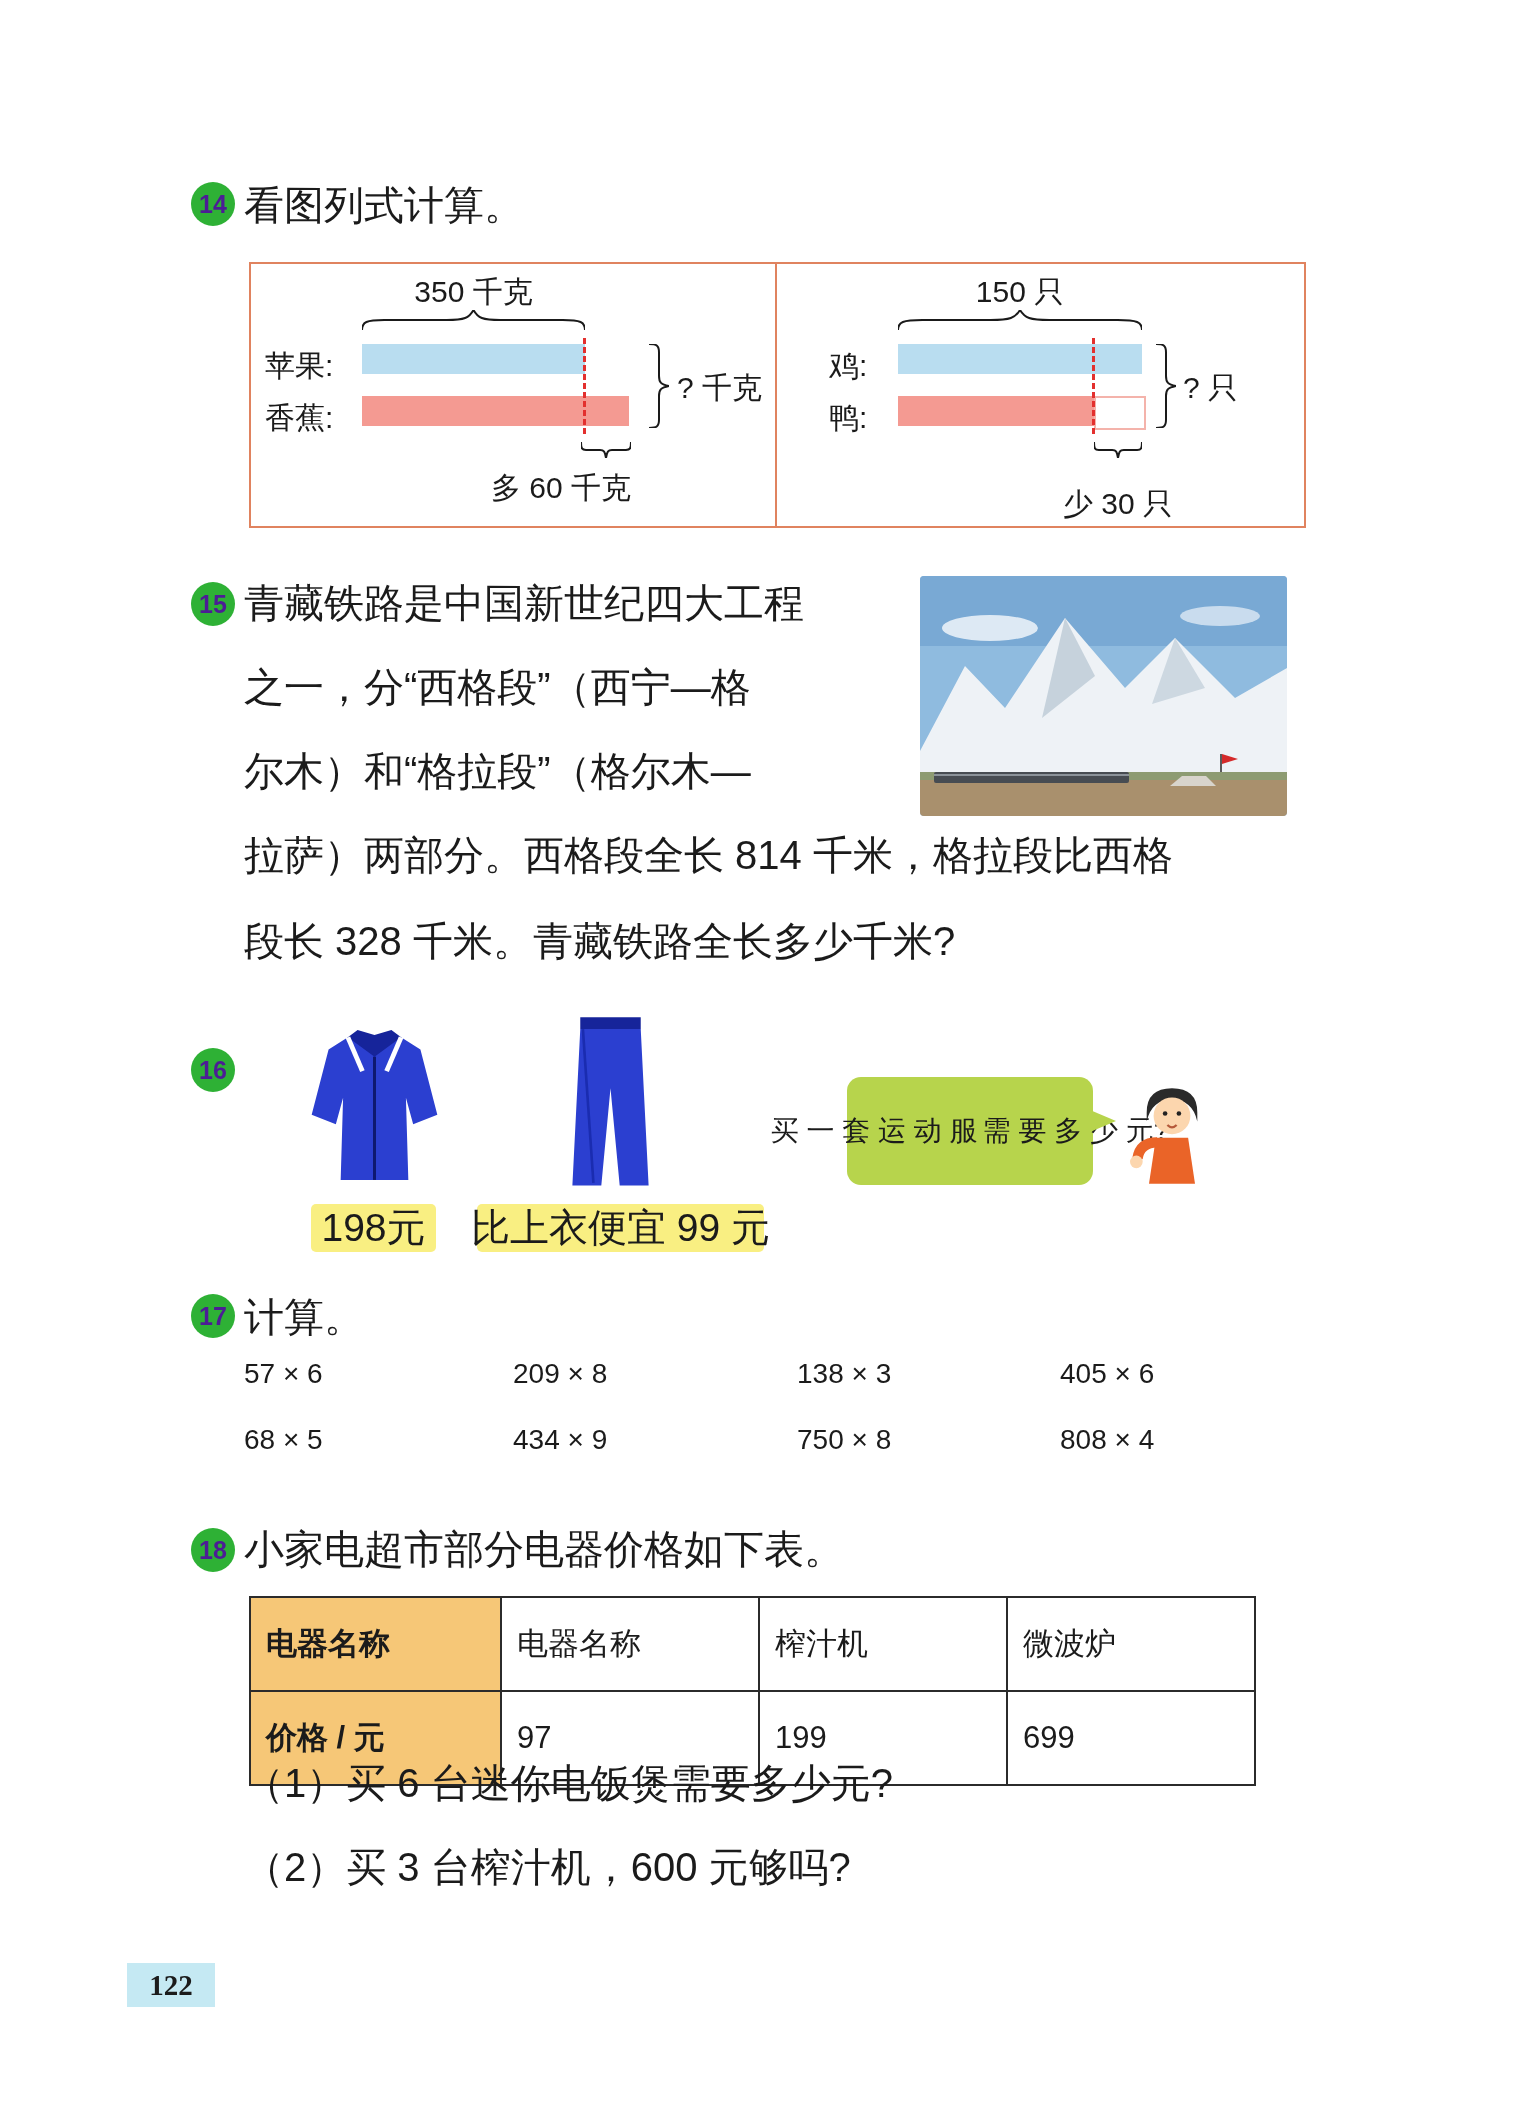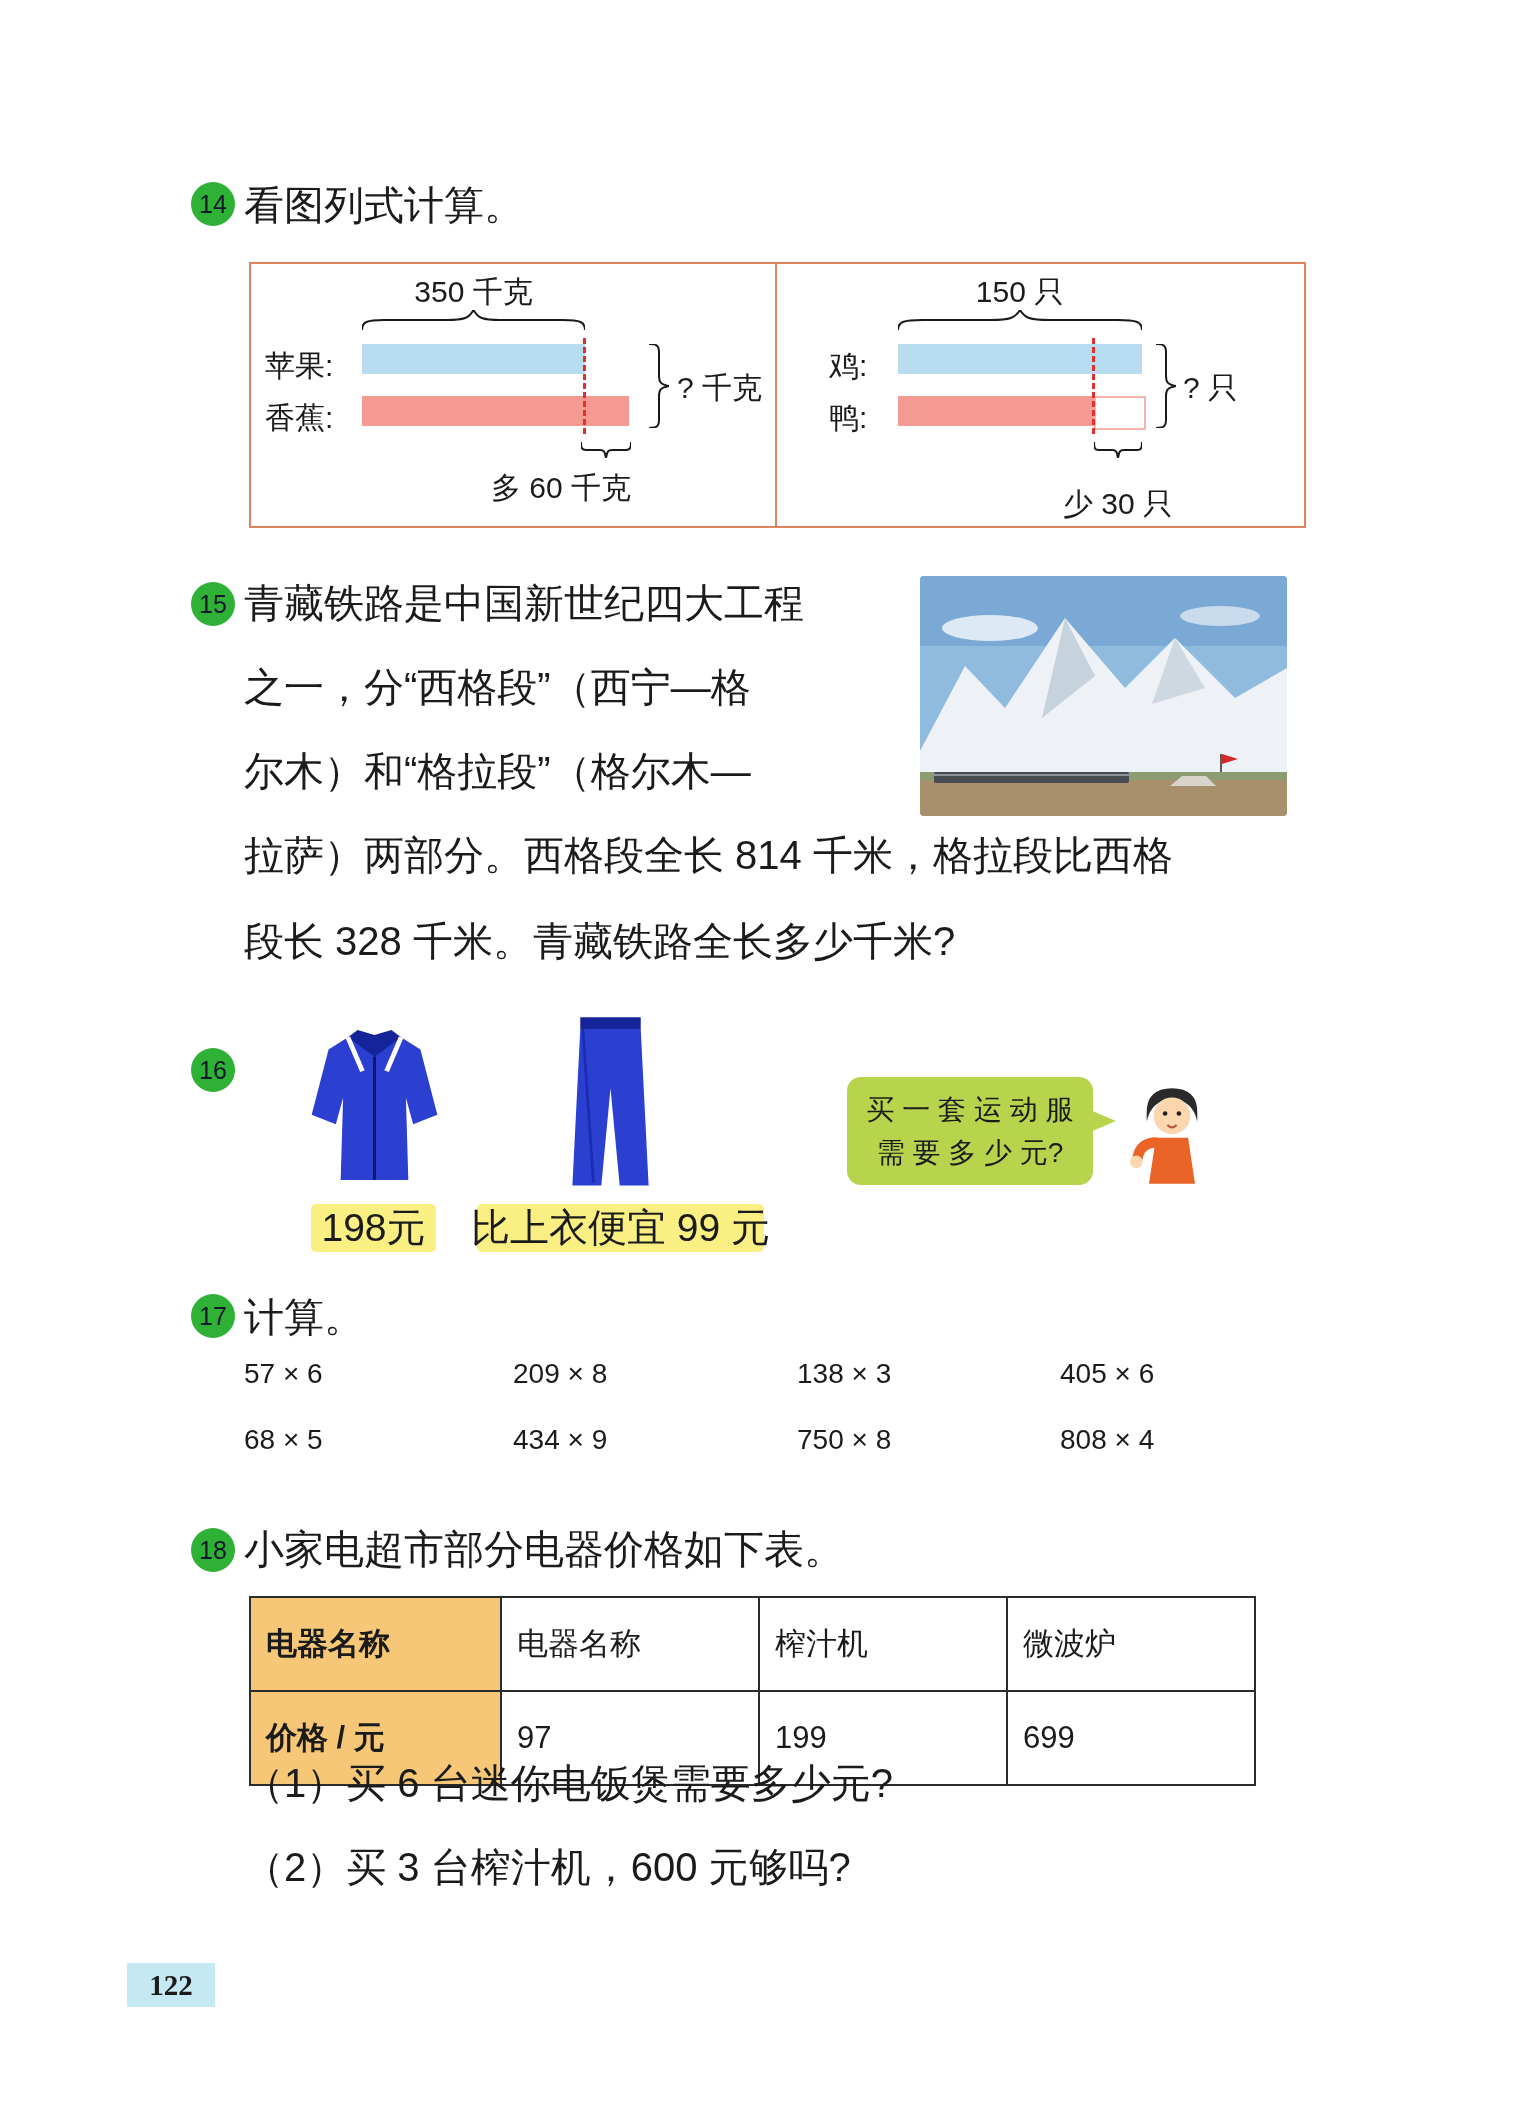--- a/index.html
+++ b/index.html
@@ -4,21 +4,21 @@
 <style>
   html, body { margin:0; padding:0; }
   body {
     width:1519px; height:2116px; background:#ffffff;
     font-family:"Liberation Sans", sans-serif; color:#1b1b1b;
   }
   .page { position:relative; width:1519px; height:2116px; background:#ffffff; overflow:hidden; }
   .abs { position:absolute; }
   .badge {
     position:absolute; width:44px; height:44px; border-radius:50%;
-    background:#2eb135; color:#0f172a; font-weight:400; font-size:25px;
+    background:#2eb135; color:#4c1d95; font-weight:700; font-size:25px;
     display:flex; align-items:center; justify-content:center;
   }
   .cn { font-size:40px; white-space:nowrap; line-height:1.25; }
   .dlabel { position:absolute; font-size:30px; white-space:nowrap; }
   .center { text-align:center; }
   .diagram-box {
     position:absolute; left:249px; top:262px; width:1029px; height:262px;
     border:2px solid #e0835f; background:#ffffff;padding-left:24px;
   }
   .divider { position:absolute; left:524px; top:0; width:2px; height:100%; background:#e0835f; }
@@ -27,21 +27,21 @@
   .bar-pink { background:#f49a92; }
   .ghost-box { position:absolute; height:30px; background:#ffffff; border:2px solid #f4b3ab; }
   .dash-red { position:absolute; width:0; border-left:3px dashed #e3302e; }
   .photo { position:absolute; left:920px; top:576px; width:367px; height:240px; border-radius:4px; overflow:hidden; }
   .ylabel {
     position:absolute; height:48px; background:#f9ef82; border-radius:5px;
     font-size:39px; display:flex; align-items:center; justify-content:center; white-space:nowrap;
   }
   .bubble {
     position:absolute; left:847px; top:1077px; width:246px; height:108px;
-    background:#b7d44c; border-radius:14px; display:flex; flex-direction:column;
+    background:#b7d44c; border-radius:14px; display:flex; 
     align-items:center; justify-content:center; gap:5px; font-size:28px; white-space:nowrap;
   }
   .bubble-tail {
     position:absolute; left:1090px; top:1110px; width:0; height:0;
     border-top:11px solid transparent; border-bottom:11px solid transparent;
     border-left:26px solid #b7d44c;
   }
   .expr { position:absolute; font-size:28px; white-space:nowrap; }
   table.price { position:absolute; left:249px; top:1596px; border-collapse:collapse; table-layout:fixed; }
   table.price td { border:2px solid #2b2b2b; text-align:left; height:62px; padding:15px; font-size:31px; white-space:nowrap; }

